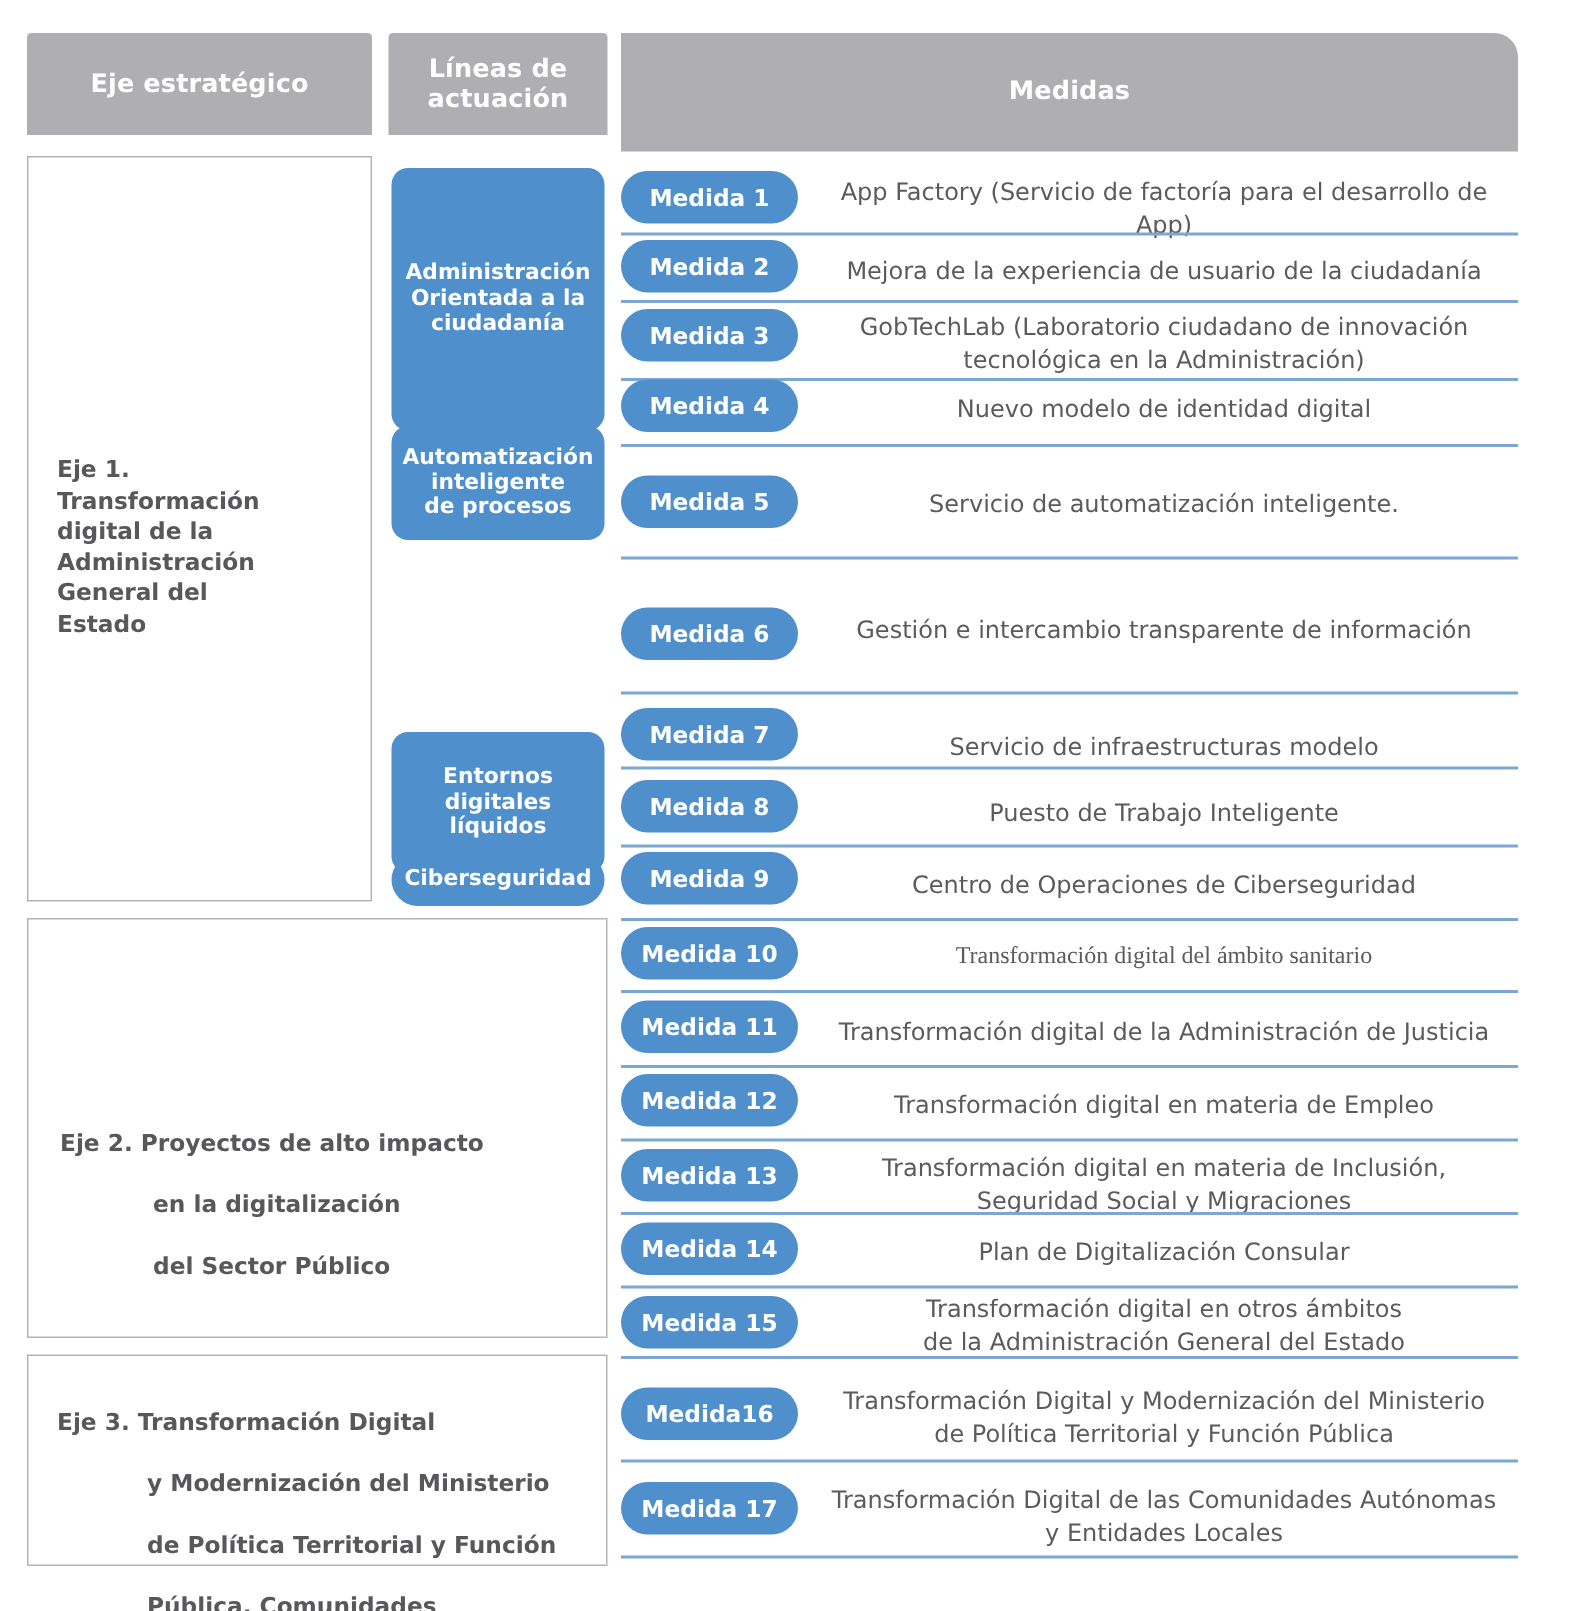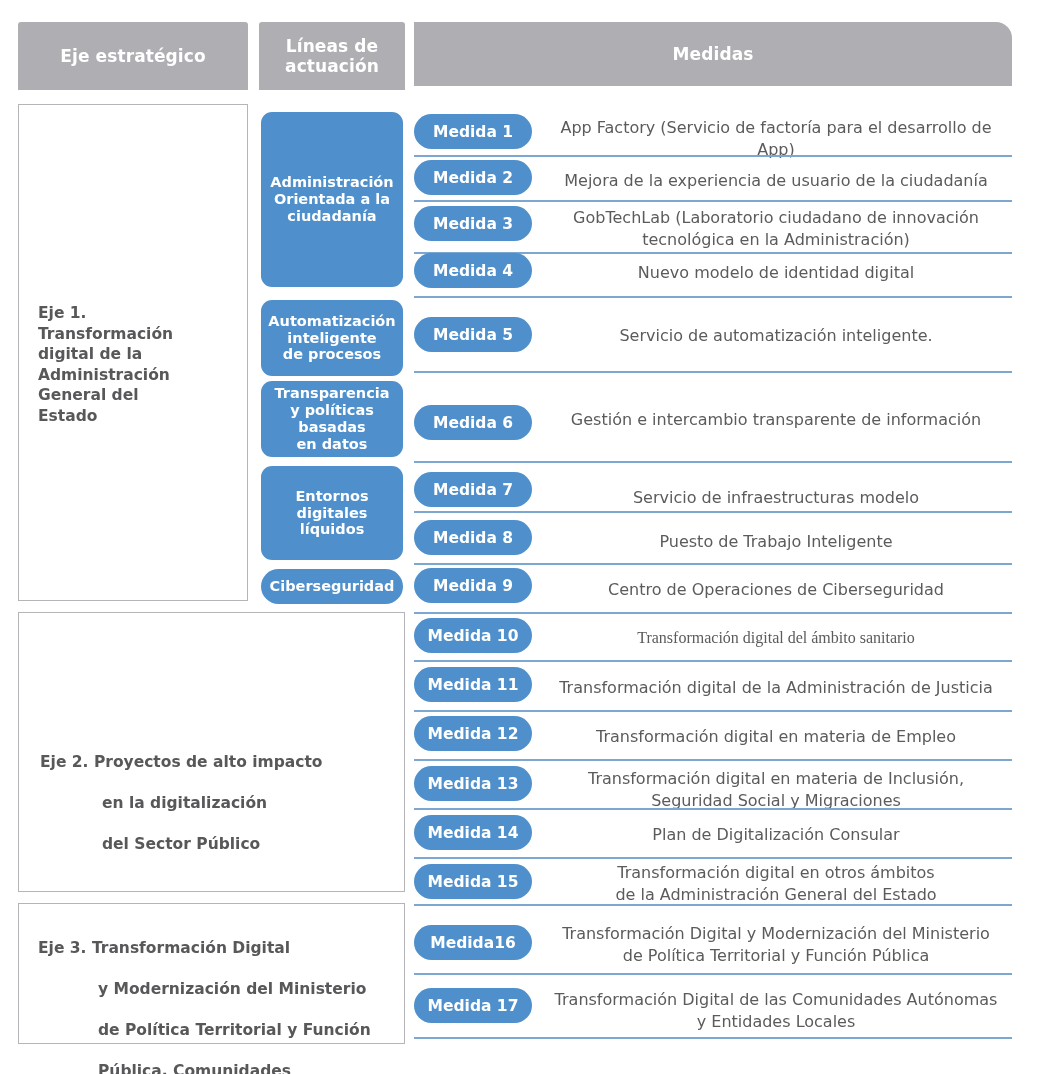--- a/index.html
+++ b/index.html
@@ -38,21 +38,21 @@
     left: 18px; top: 22px; width: 230px; height: 68px;
     font-size: 17px;
     border-radius: 3px 3px 0 0;
   }
   #hdr-lineas {
     left: 259px; top: 22px; width: 146px; height: 68px;
     font-size: 17px;
     border-radius: 3px 3px 0 0;
   }
   #hdr-medidas {
-    left: 414px; top: 22px; width: 598px; height: 64px;
+    left: 414px; top: 22px; width: 598px; height: 79px;
     font-size: 17px;
     border-radius: 0 16px 0 0;
   }
 
   
   .eje-box {
     position: absolute;
     border: 1.4px solid #b4b4b9;
     background: #ffffff;
     box-sizing: border-box;
@@ -100,23 +100,23 @@
     line-height: 1.17;
     display: flex;
     align-items: center;
     justify-content: center;
     text-align: center;
     white-space: pre-line;
     box-sizing: border-box;
     padding: 0 4px;
   }
   #linea-0 { top: 112px; height: 175px; }
-  #linea-1 { top: 300px; height: 76px; }
+  #linea-1 { top: 284px; height: 76px; }
   #linea-2 { top: 381px; height: 76px; }
-  #linea-3 { top: 466px; height: 94px; }
+  #linea-3 { top: 488px; height: 94px; }
   #linea-4 { top: 569px; height: 35px; border-radius: 18px; }
   .pill {
     position: absolute;
     left: 0;
     width: 118px;
     height: 35px;
     background: #4f90cc;
     border-radius: 18px;
     color: #ffffff;
     font-weight: bold;
@@ -176,24 +176,20 @@
     <span class="ind">Pública, Comunidades</span>
     
   </div>
 
   <div class="linea" id="linea-0">Administración
 Orientada a la
 ciudadanía</div>
   <div class="linea" id="linea-1">Automatización
 inteligente
 de procesos</div>
-  <div class="linea" id="linea-2">Transparencia
-y políticas
-basadas
-en datos</div>
   <div class="linea" id="linea-3">Entornos
 digitales
 líquidos</div>
   <div class="linea" id="linea-4">Ciberseguridad</div>
 
   <div id="medidas-layer" style="position: absolute; left: 0px; top: 0px; width: 1050px; height: 1074px; text-align: center;">
       <div class="pill" style="top: 114px; left: 414px;">Medida 1</div>
       <div class="desc" style="top: 117px; left: 543px;">App Factory (Servicio de factoría para el desarrollo de App)</div>
       <div class="sep" style="top: 155px;"></div>
       <div class="pill" style="top: 160px; left: 414px;">Medida 2</div>

